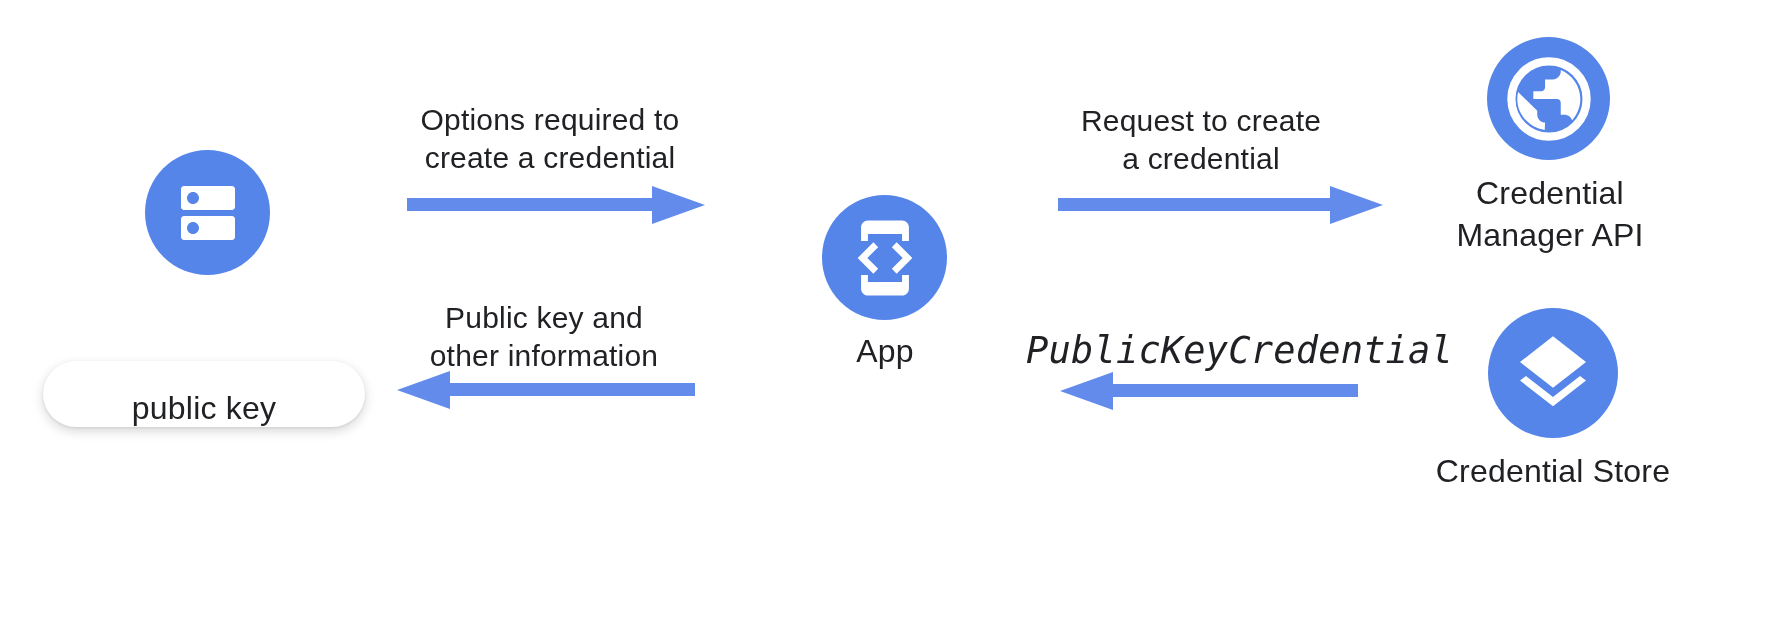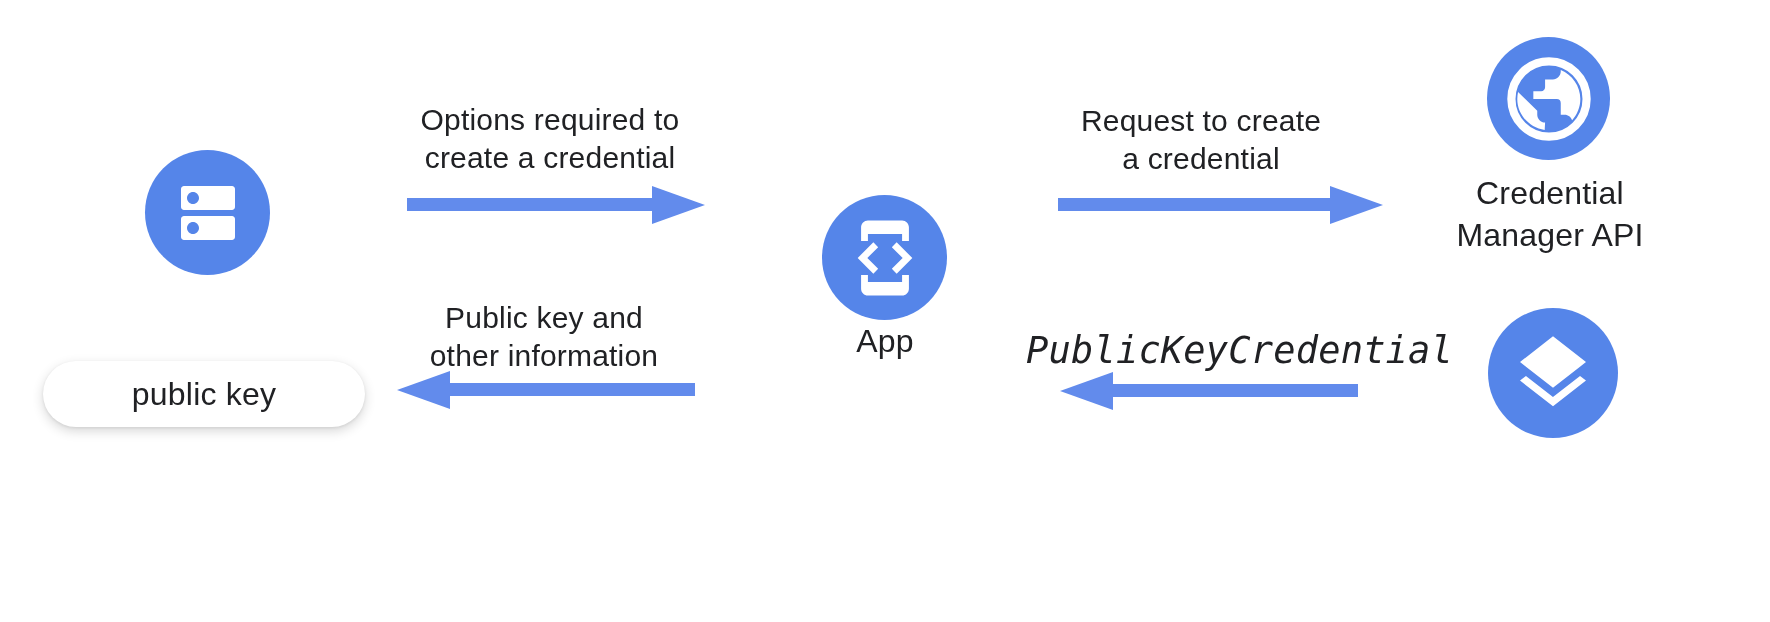--- a/index.html
+++ b/index.html
@@ -17,32 +17,32 @@
   #badge-app{left:822px;top:195px;width:125px;height:125px;}
   #badge-cred-manager{left:1487px;top:37px;width:123px;height:123px;}
   #badge-cred-store{left:1488px;top:308px;width:130px;height:130px;}
 
   
   .node-label{
     position:absolute;text-align:center;font-size:32px;line-height:42px;
     font-weight:500;white-space:pre-line;letter-spacing:0.2px;
   }
   #label-app-server{left:57px;top:286px;width:300px;}
-  #label-app{left:735px;top:320px;width:300px;}
+  #label-app{left:735px;top:330px;width:300px;}
   #label-cred-manager{left:1400px;top:172px;width:300px;}
   #label-cred-store{left:1378px;top:450px;width:350px;}
 
   
   .pill{
     position:absolute;background:var(--pill-bg,#fff);border-radius:40px;
     display:flex;align-items:center;justify-content:center;
     font-size:32px;font-weight:500;letter-spacing:0.2px;
     box-shadow:0 4px 12px rgba(0,0,0,.16),0 1px 3px rgba(0,0,0,.08);
   }
-  #pill-public-key{left:43px;top:361px;width:322px;height:66px;}
+  #pill-public-key{left:43px;top:361px;width:322px;height:66px;align-items:flex-end;}
   #pill-passkey{left:1397px;top:503px;width:315px;height:69px;}
 
   
   .arrow{position:absolute;height:38px;}
   .arrow .shaft{position:absolute;top:12px;height:13px;background:var(--arrow-blue,#628BEC);}
   .arrow .head{position:absolute;top:0;width:0;height:0;
     border-top:19px solid transparent;border-bottom:19px solid transparent;}
   .arrow.right .head{border-left:53px solid var(--arrow-blue,#628BEC);}
   .arrow.left  .head{border-right:53px solid var(--arrow-blue,#628BEC);}
   #arrow-options{left:407px;top:186px;width:298px;}
@@ -99,20 +99,21 @@
   </div>
   <div class="node-label" id="label-cred-manager">Credential
 Manager API</div>
 
   <div class="badge" id="badge-cred-store">
     <svg width="88" height="88" viewBox="0 0 24 24">
       <path fill="#fff" d="M12 16l7.36-5.73L21 9l-9-7-9 7 1.63 1.27L12 16z"></path>
       <path fill="#fff" d="M11.99 18.54l-7.37-5.73L3 14.07l9 7 9-7-1.63-1.27-7.38 5.74z"></path>
     </svg>
   </div>
+  <div class="node-label" id="label-cred-store">Credential Store</div>
 
   <div class="arrow-label" id="arrow-label-options">Options required to
 create a credential</div>
   <div class="arrow right" id="arrow-options">
     <div class="shaft"></div>
     <div class="head"></div>
   </div>
 
   <div class="arrow-label" id="arrow-label-request">Request to create
 a credential</div>

